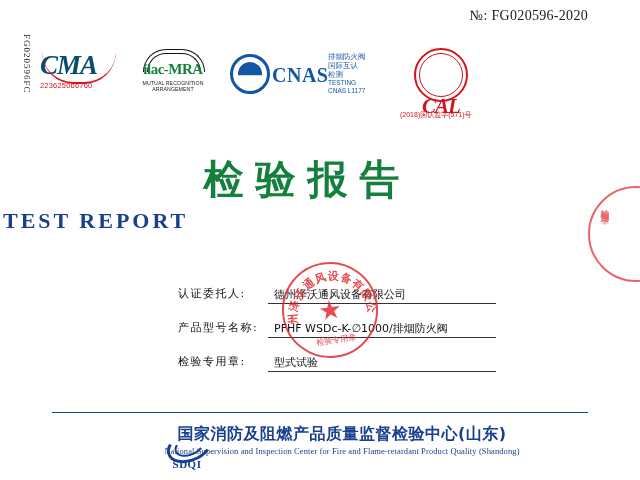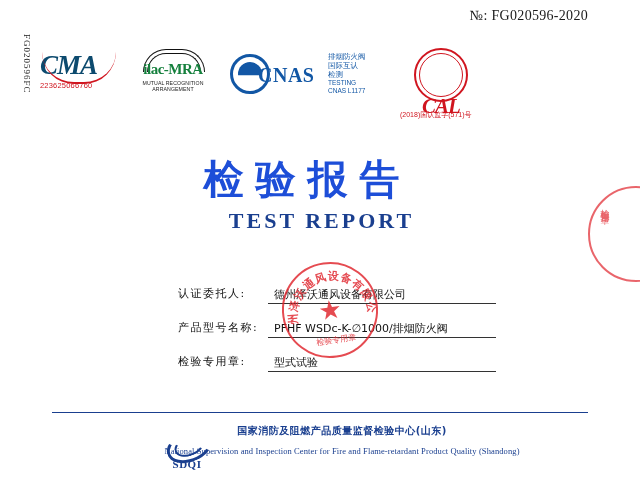--- a/index.html
+++ b/index.html
@@ -136,21 +136,21 @@
   #logo-cnas .cnas-inner {
     position: absolute;
     left: 8px; top: 10px;
     width: 24px; height: 24px;
     border-radius: 50%;
     background: #1257a5;
     clip-path: polygon(0 0, 100% 0, 100% 55%, 0 55%);
   }
   #logo-cnas .cnas-text {
     position: absolute;
-    left: 28px; top: 12px;
+    left: 42px; top: 12px;
     font-family: "Liberation Serif", serif;
     font-weight: bold;
     font-size: 20px;
     color: #1257a5;
     letter-spacing: 0.5px;
   }
   
   #cnas-label {
     position: absolute;
     left: 288px; top: 8px;
@@ -206,28 +206,27 @@
   
   #title-cn {
     position: absolute;
     left: 0; top: 152px;
     width: 603px;
     text-align: center;
     font-family: "DejaVu Serif", serif;
     font-weight: bold;
     font-size: 40px;
     letter-spacing: 12px;
-    color: #1d4ed8;
+    color: #15803d;
     text-indent: 12px;
   }
   #title-en {
     position: absolute;
     left: 0; top: 208px;
     width: 640px;
-    text-align: center;
     font-family: "Liberation Serif", serif;
     font-weight: bold;
     font-size: 22px;
     letter-spacing: 3px;
     color: #1a3f8f;
     text-indent: 3px;
   }
   
   .field {
     position: absolute;
@@ -385,21 +384,21 @@
   }
   #footer-cn {
     position: absolute;
     left: 0; top: 4px;
     width: 640px;
     text-align: center;
     padding-left: 44px;
     box-sizing: border-box;
     font-family: "DejaVu Sans", sans-serif;
     font-weight: bold;
-    font-size: 10px;
+    font-size: 16px;
     color: #1a3f8f;
     letter-spacing: 0.5px;
   }
   #footer-en {
     position: absolute;
     left: 0; top: 26px;
     width: 640px;
     text-align: center;
     padding-left: 44px;
     box-sizing: border-box;

